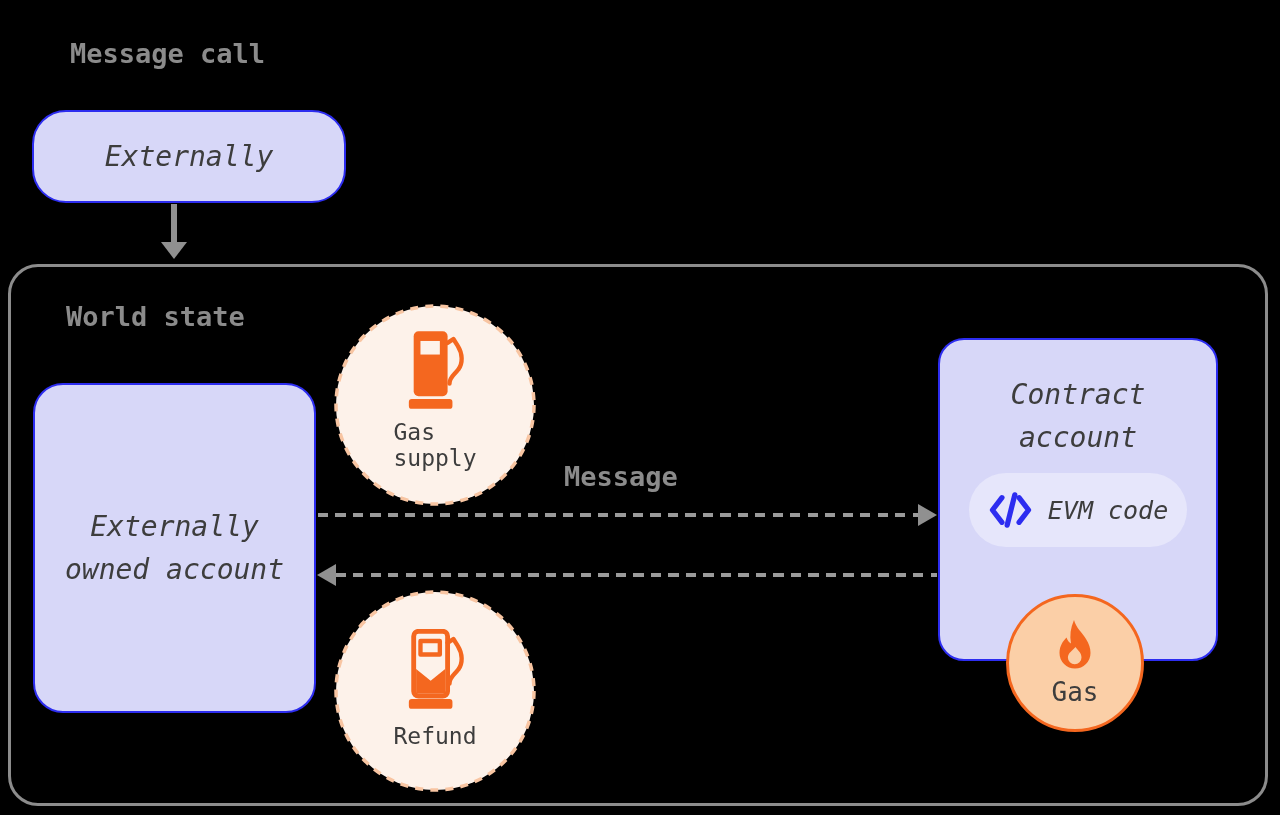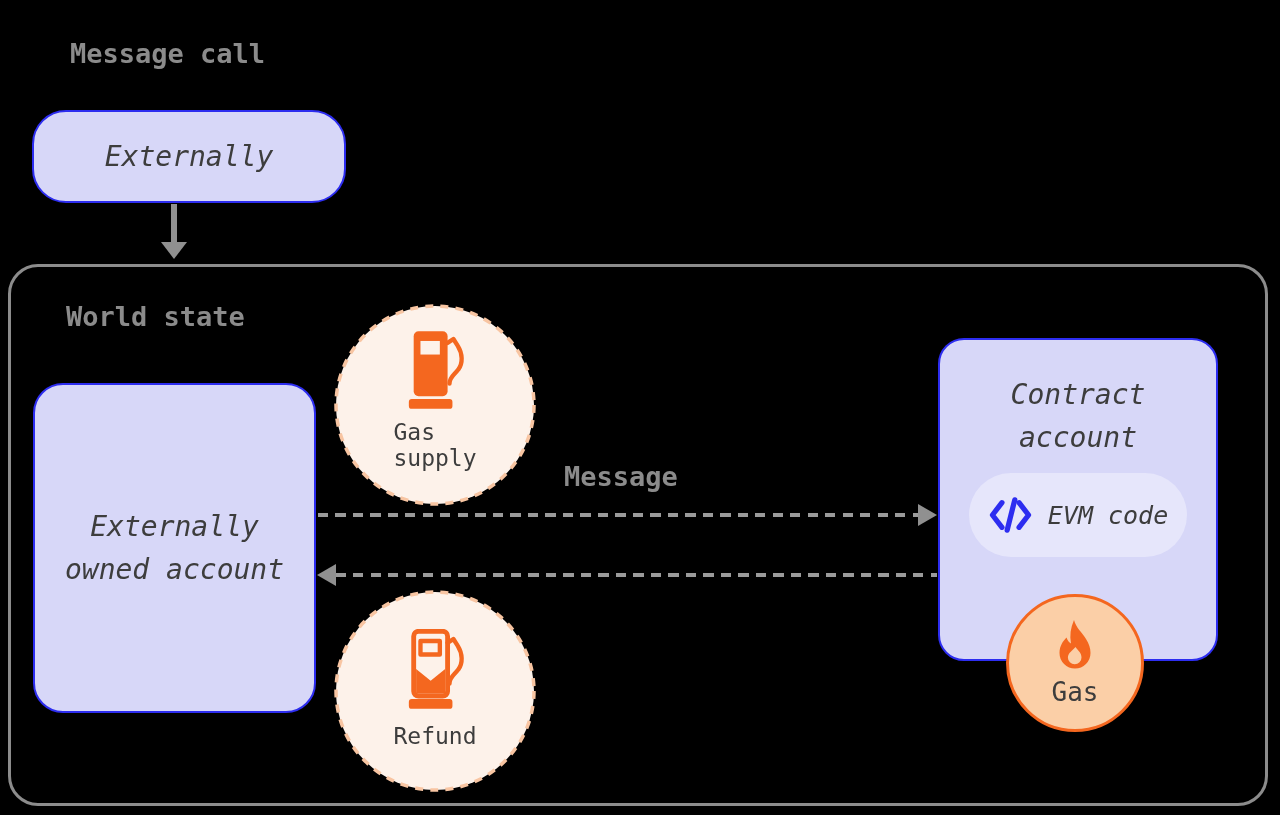--- a/index.html
+++ b/index.html
@@ -75,21 +75,21 @@
   #arrow-right-head{left:918px;top:504px;width:0;height:0;
     border-top:11px solid transparent;border-bottom:11px solid transparent;
     border-left:19px solid var(--arrow-solid);}
   #arrow-left-line{left:336px;top:573px;width:601px;}
   #arrow-left-head{left:317px;top:564px;width:0;height:0;
     border-top:11px solid transparent;border-bottom:11px solid transparent;
     border-right:19px solid var(--arrow-solid);}
   
   #contract-box{left:938px;top:338px;width:280px;height:323px;border-radius:26px;
     justify-content:flex-start;padding-top:33px;}
-  #evm-pill{left:969px;top:473px;width:218px;height:84px;border-radius:47px;
+  #evm-pill{left:969px;top:473px;width:218px;height:74px;border-radius:47px;
     background:var(--pill);display:flex;align-items:center;justify-content:center;gap:15px;}
   #evm-label{font-style:italic;font-size:25px;color:var(--dark-text);white-space:nowrap;}
   
   #gas-circle{left:1006px;top:594px;width:138px;height:138px;border-radius:50%;
     background:var(--gas-circle);border:3px solid var(--orange);
     display:flex;flex-direction:column;align-items:center;justify-content:center;
     z-index:2;}
   #gas-circle .circle-label{font-size:26px;margin-top:1px;}
   
   .fill-orange{fill:var(--orange);}

